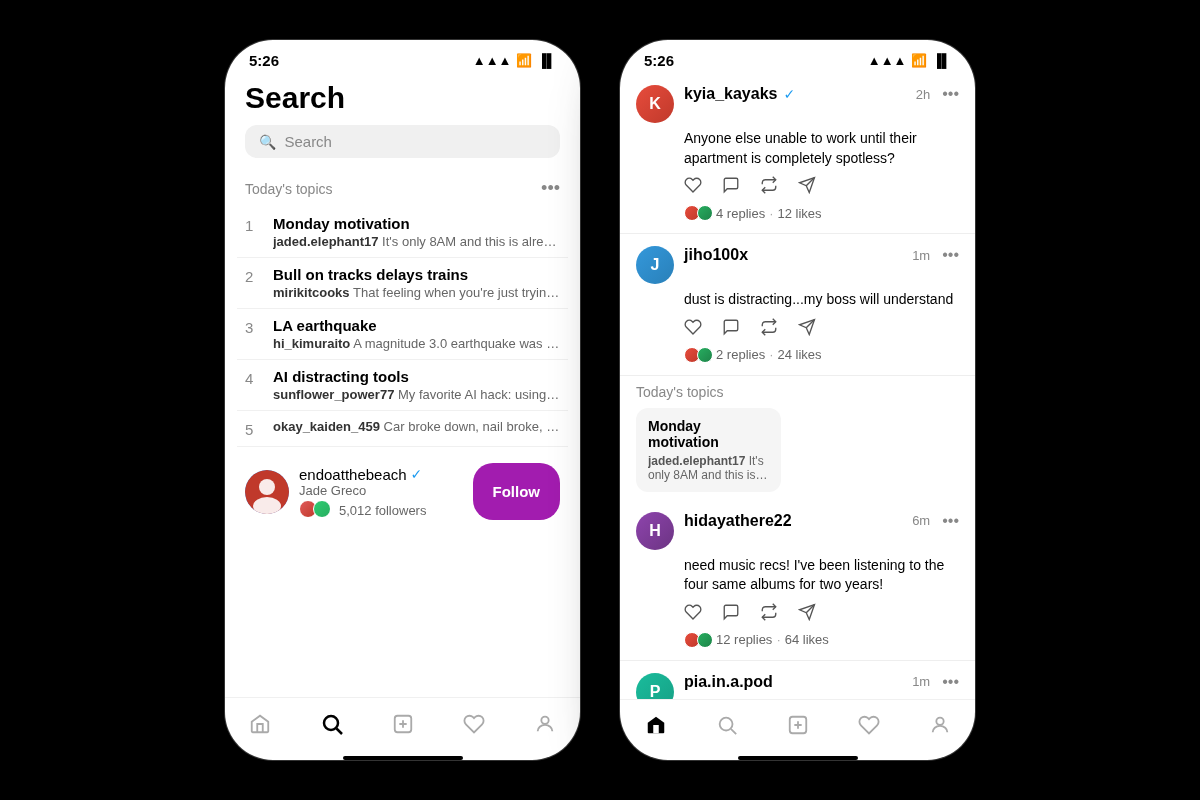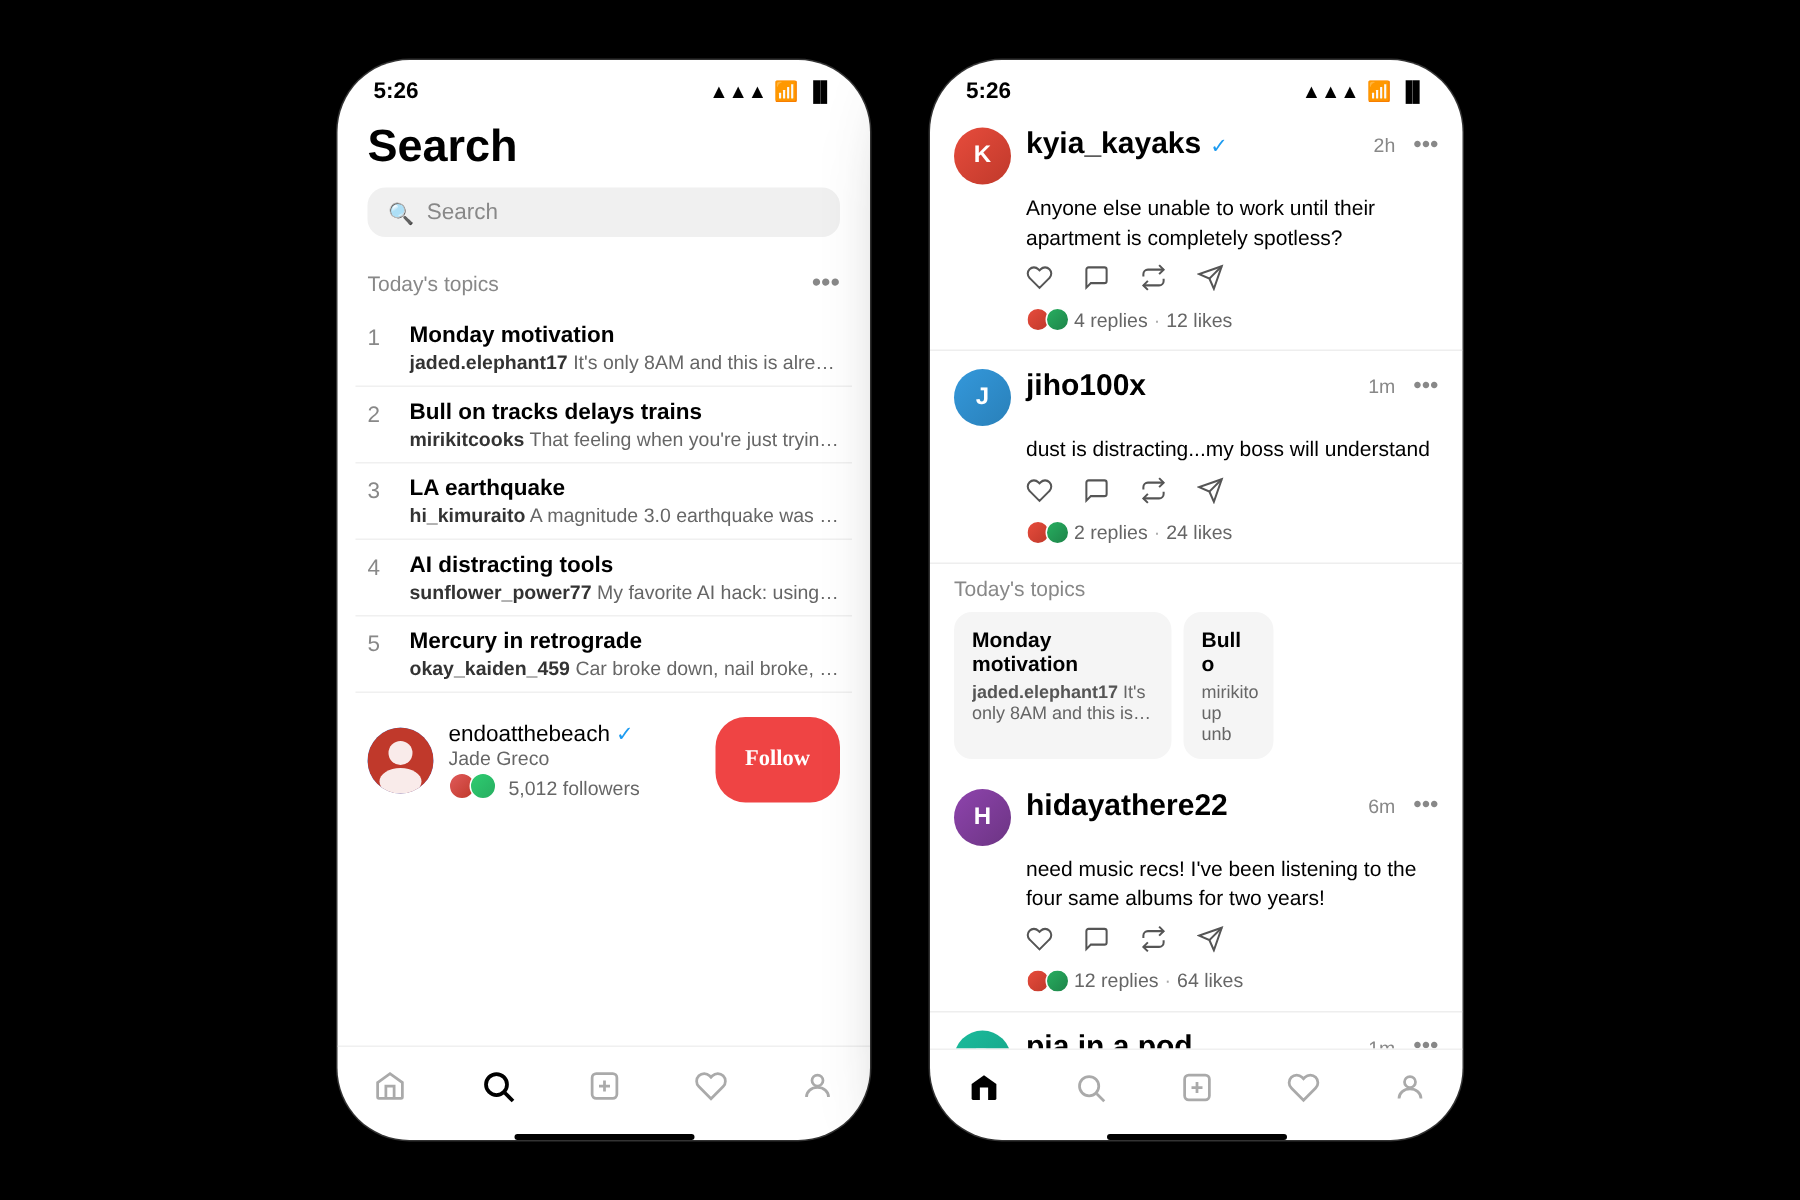--- a/index.html
+++ b/index.html
@@ -133,30 +133,29 @@
       width: 18px;
       height: 18px;
       border-radius: 50%;
       border: 1px solid white;
       margin-right: -4px;
     }
     .mini-avatar-1 { background: linear-gradient(135deg, #e05a5a, #c0392b); }
     .mini-avatar-2 { background: linear-gradient(135deg, #2ecc71, #27ae60); }
     .follow-count { font-size: 13px; color: #666; margin-left: 8px; }
     .follow-btn {
-      background: #ef4444;
+      background: #a21caf;
       color: #fff;
       border: none;
       border-radius: 20px;
       padding: 20px 20px;
       font-size: 15px;
       font-weight: 700;
       cursor: pointer;
       flex-shrink: 0;
-      font-family: Liberation Serif, serif;
     }
 
     
     .bottom-nav {
       display: flex;
       justify-content: space-around;
       align-items: center;
       padding: 10px 0 6px;
       border-top: 1px solid #f0f0f0;
       flex-shrink: 0;
@@ -202,21 +201,21 @@
       font-size: 16px;
       font-weight: 700;
     }
     .avatar-kyia { background: linear-gradient(135deg, #e74c3c, #c0392b); }
     .avatar-jiho { background: linear-gradient(135deg, #3498db, #2980b9); }
     .avatar-hidaya { background: linear-gradient(135deg, #8e44ad, #6c3483); }
     .avatar-pia { background: linear-gradient(135deg, #1abc9c, #16a085); }
 
     .post-meta { flex: 1; }
     .post-user-row { display: flex; align-items: center; gap: 6px; }
-    .post-username { font-size: 20px; font-weight: 700; color: #000; }
+    .post-username { font-size: 16px; font-weight: 700; color: #000; }
     .post-time { font-size: 13px; color: #888; margin-left: auto; }
     .post-more { color: #888; font-size: 16px; margin-left: 6px; cursor: pointer; }
     .post-text { font-size: 14px; color: #000; line-height: 1.4; margin-left: 48px; margin-bottom: 8px; }
 
     .post-actions {
       display: flex;
       gap: 20px;
       margin-left: 48px;
       margin-bottom: 6px;
     }
@@ -347,21 +346,20 @@
             <div class="topic-preview">
               <strong>sunflower_power77</strong>
               <span>My favorite AI hack: using it to write short stories to read my kid...</span>
             </div>
           </div>
         </div>
 
         <div class="topic-item">
           <span class="topic-num">5</span>
           <div class="topic-content">
-            <div class="topic-title">Mercury in retrograde</div>
             <div class="topic-preview">
               <strong>okay_kaiden_459</strong>
               <span>Car broke down, nail broke, and now it's raining. This could only mean on...</span>
             </div>
           </div>
         </div>
 
       </div>
 
       <div class="follow-section">
@@ -553,24 +551,20 @@
         <div class="topics-section">
           <div class="topics-section-title">Today's topics</div>
           <div class="topics-cards">
             <div class="topic-card">
               <div class="topic-card-title">Monday motivation</div>
               <div class="topic-card-preview">
                 <strong>jaded.elephant17 </strong>
                 <span>It's only 8AM and this is already the Mondayest of Mondays....</span>
               </div>
             </div>
-            <div class="topic-card-partial">
-              <div style="font-size:14px;font-weight:700;color:#000;margin-bottom:4px;">Bull o</div>
-              <div style="font-size:12px;color:#666;">mirikito<br>up unb</div>
-            </div>
           </div>
         </div>
 
         <div class="post-item">
           <div class="post-header">
             <div class="post-avatar avatar-hidaya">H</div>
             <div class="post-meta">
               <div class="post-user-row">
                 <span class="post-username">hidayathere22</span>
                 <span class="post-time">6m</span>

